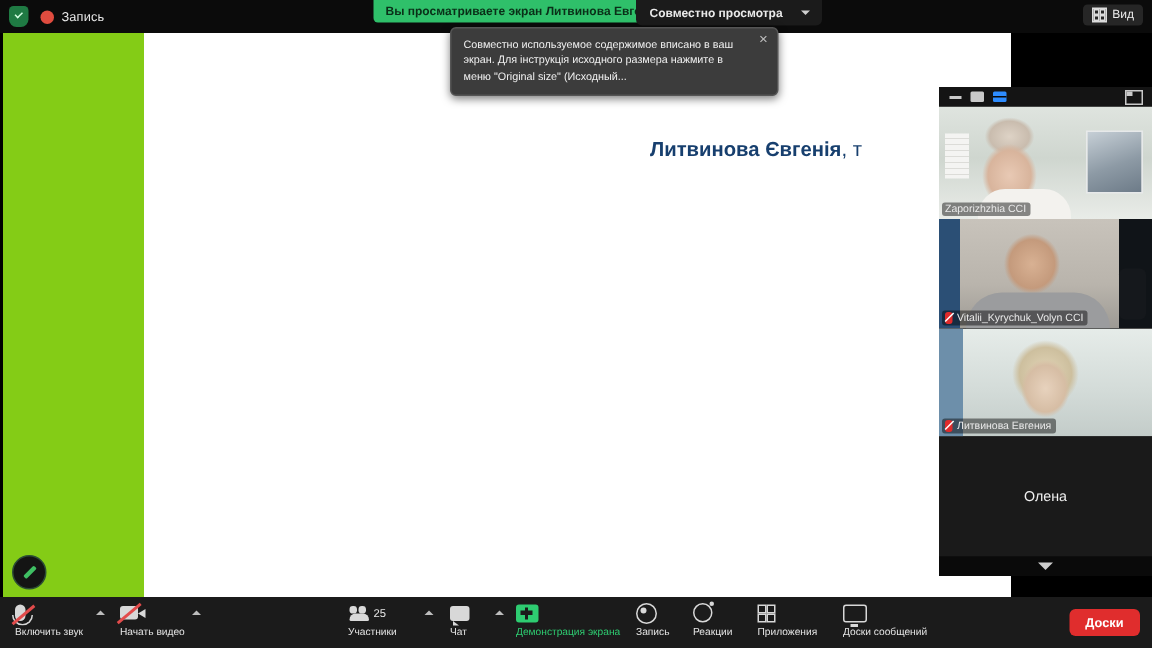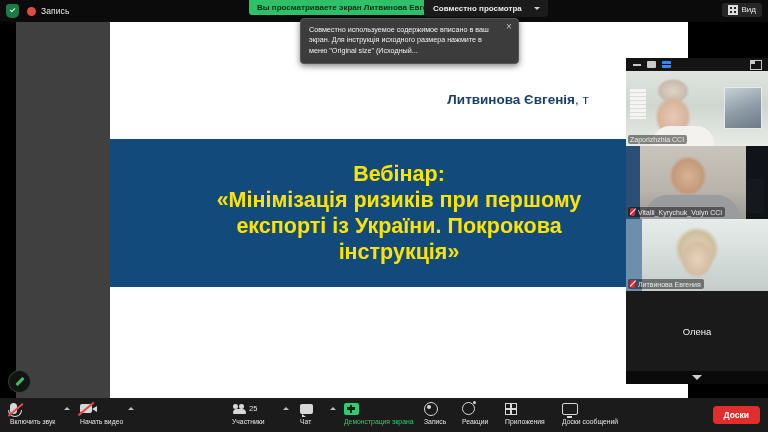--- a/index.html
+++ b/index.html
@@ -108,23 +108,23 @@
   .tooltip-close {
     position: absolute; right: 4px; top: 3px;
     width: 10px; height: 10px;
     color: #bdbdbd; font-size: 10px; line-height: 10px;
     text-align: center;
     cursor: pointer;
   }
 
   
   .stage {
-    position: absolute; left: 16px; top: 0;
+    position: absolute; left: 2px; top: 0;
     width: 649px; height: 398px;
-    background: #404040;
+    background: #84cc16;
     z-index: 10;
   }
   .slide {
     position: absolute; left: 94px; top: 0px;
     width: 578px; height: 398px;
     background: #ffffff;
     overflow: hidden;
   }
   .slide-blue-top {
     position: absolute; left: 0; top: 0;
@@ -466,28 +466,20 @@
 
 <div class="stage">
   <div class="slide">
     <div class="slide-blue-top"></div>
     <div class="slide-yellow"></div>
 
     <div class="presenter-line">
       <span>Литвинова Євгенія</span><span class="thin">, т</span>
     </div>
 
-    <div class="title-block">
-      <div class="title-text">
-        <div>Вебінар:</div>
-        <div>«Мінімізація ризиків при першому</div>
-        <div>експорті із України. Покрокова</div>
-        <div>інструкція»</div>
-      </div>
-    </div>
   </div>
 </div>
 
 <div class="pen-btn">
   <span class="pen-ico"></span>
 </div>
 
 <div class="topbar">
   <div class="rec-group">
     <span class="shield-ico"></span>

